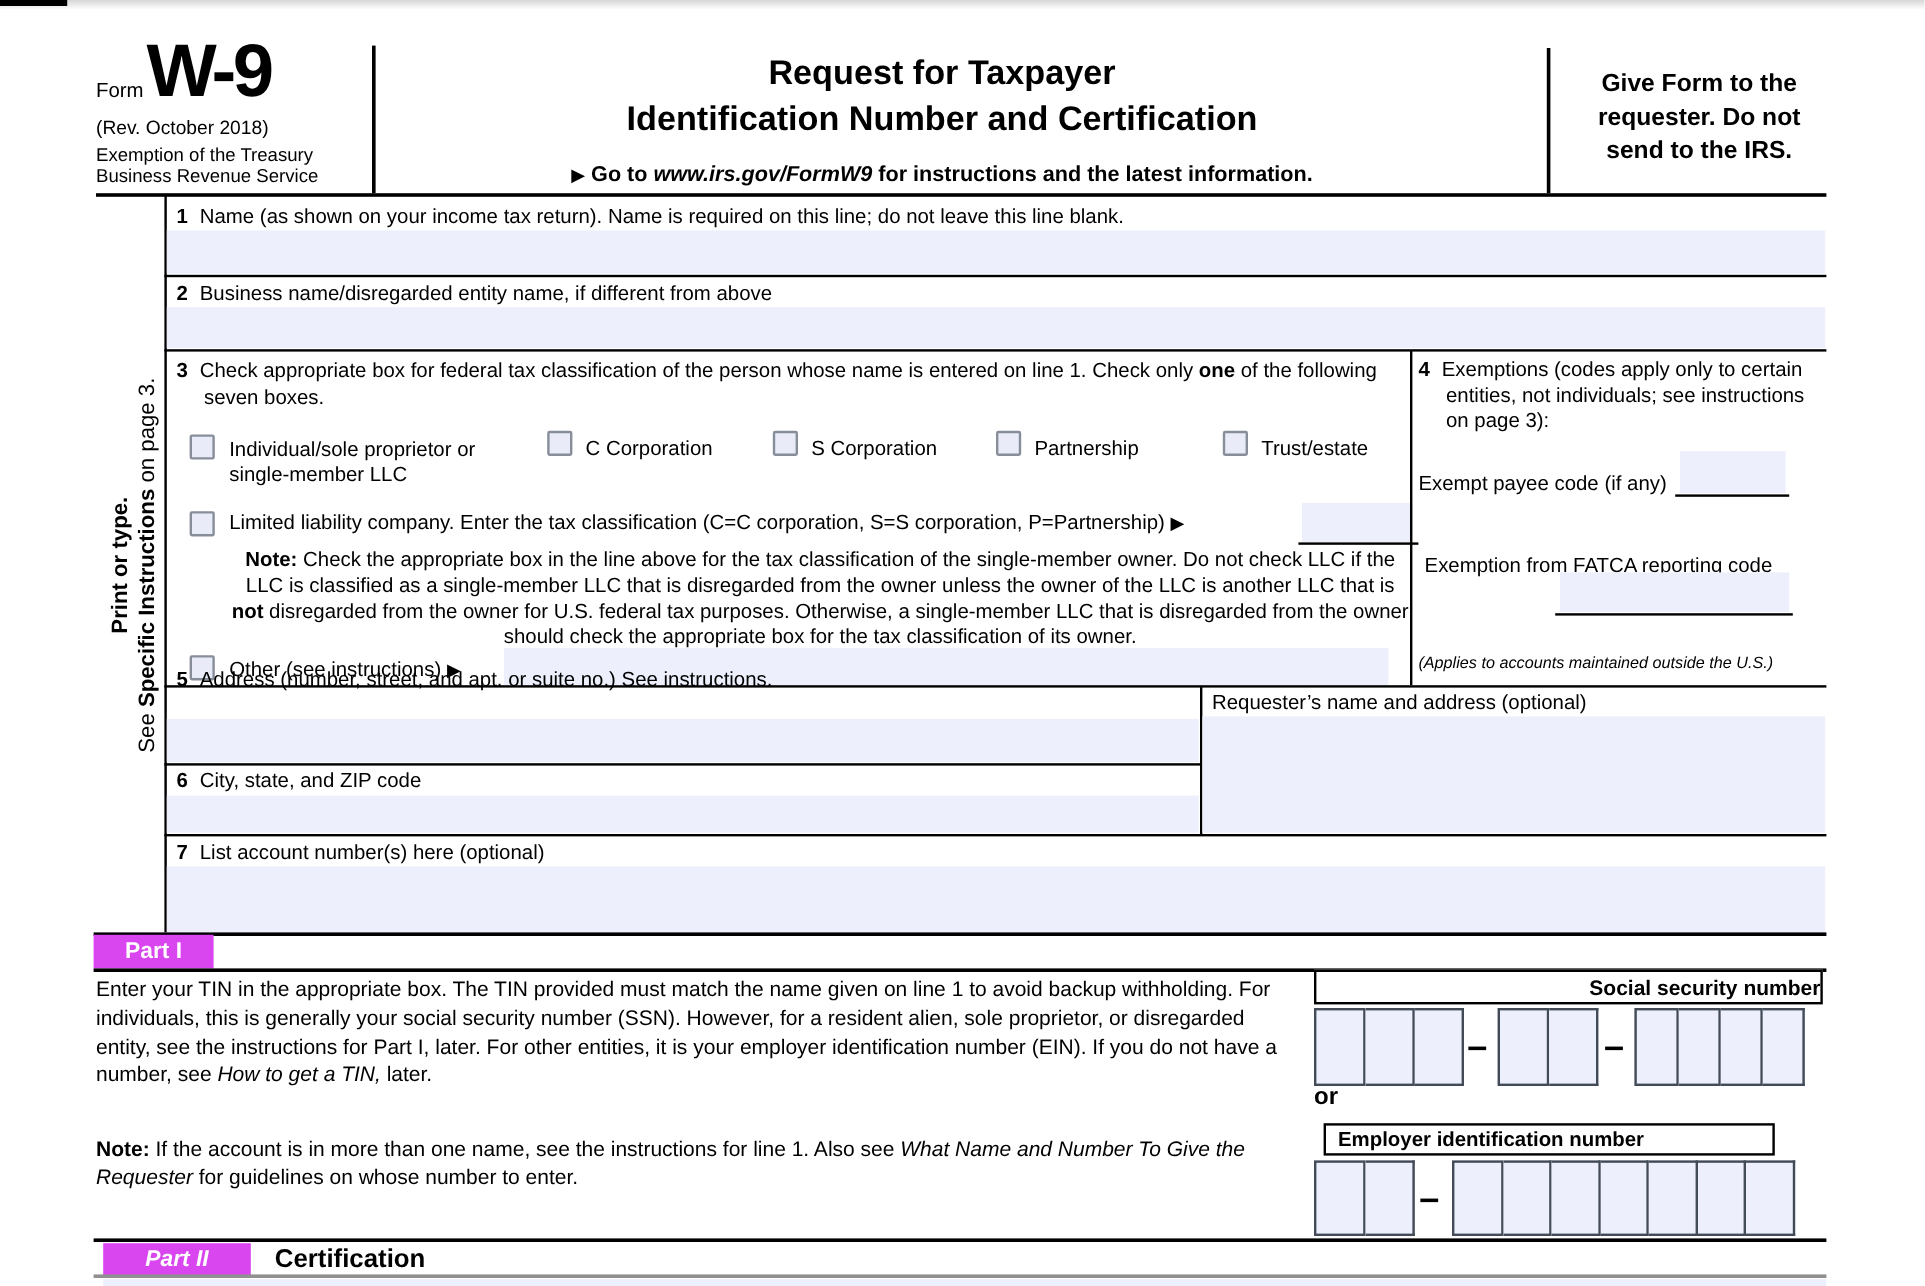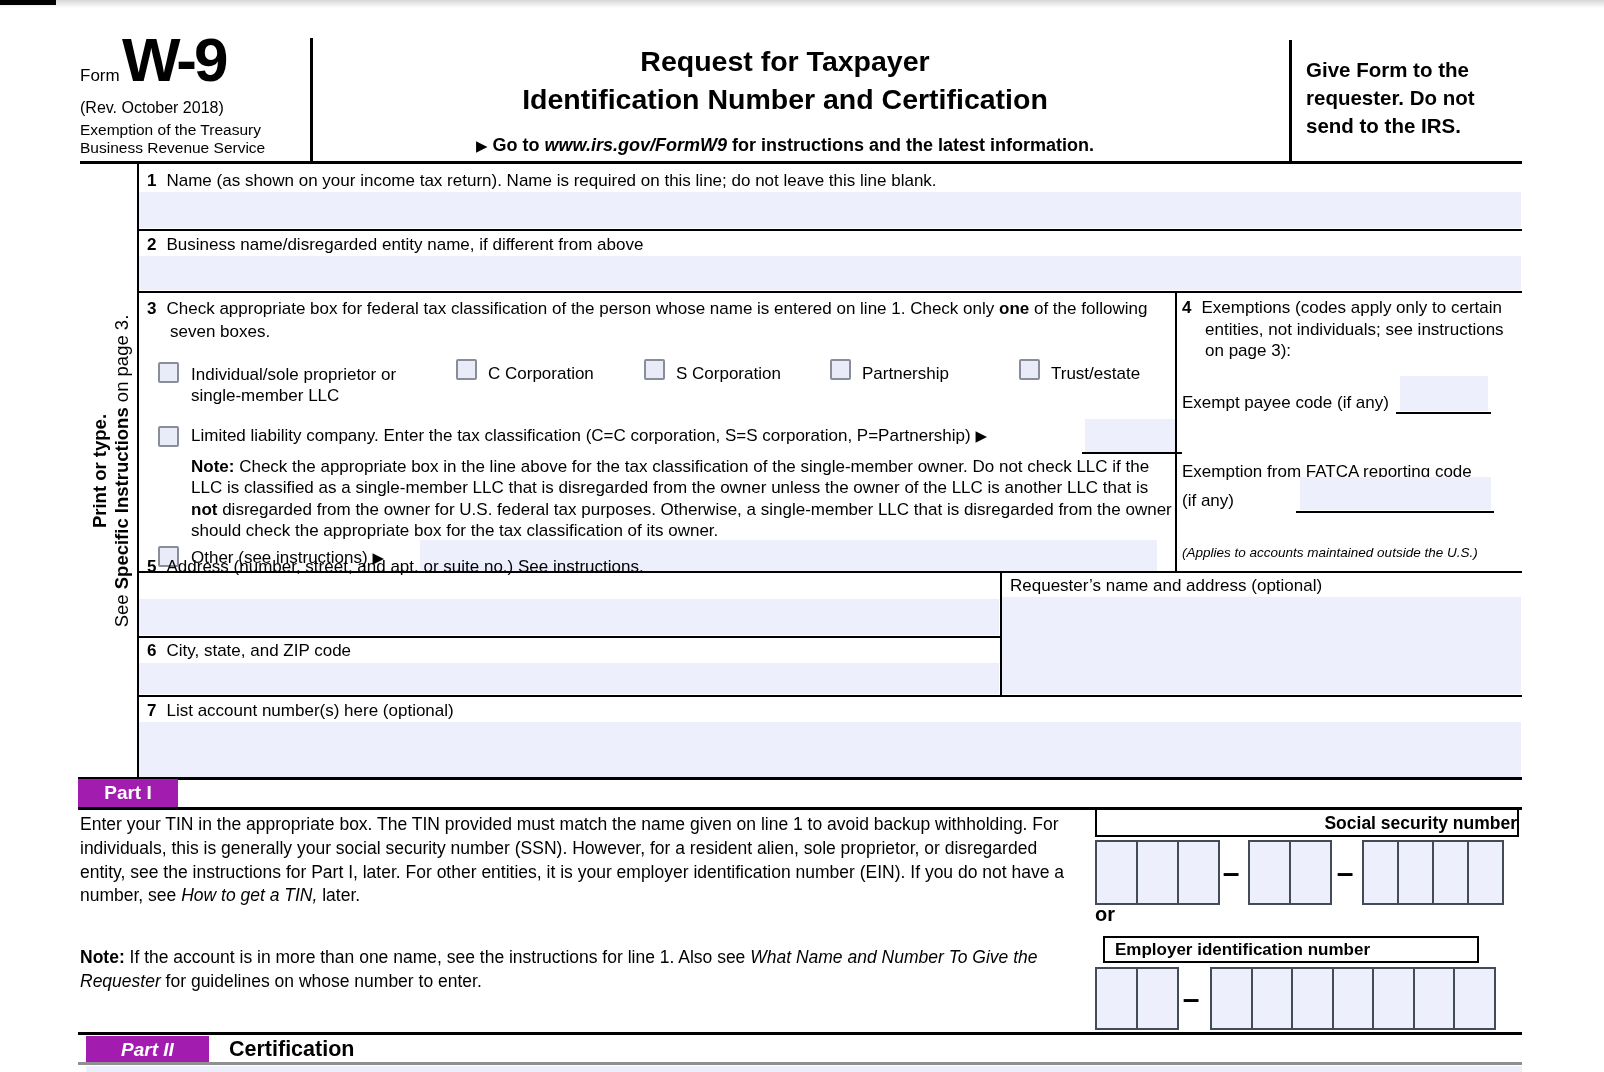--- a/index.html
+++ b/index.html
@@ -1,33 +1,33 @@
 <!DOCTYPE html>
 <html><head>
 <meta charset="utf-8">
 <style>
   html,body{margin:0;padding:0;background:#fff;}
   .page{position:relative;width:1604px;height:1072px;background:#fff;overflow:hidden;
         font-family:"Liberation Sans","DejaVu Sans",sans-serif;color:#000;}
-  .abs{position:absolute;}
+  .abs{position:absolute;text-align:center;}
   .hline{position:absolute;background:#000;height:2px;}
   .vline{position:absolute;background:#000;width:2.5px;}
   .fill{position:absolute;background:#edf0fc;}
   .lbl{position:absolute;font-size:17px;line-height:21px;padding-left:23px;}
   .num{font-weight:bold;margin-left:-23px;margin-right:10px;}
   .cb{position:absolute;width:17px;height:17px;background:#e9ecf8;border:2px solid #878d99;border-radius:2px;}
   .cblbl{position:absolute;font-size:17px;line-height:21px;}
   .cellgrp{position:absolute;display:flex;}
   .cell{background:#edf0fc;border:2px solid #434a58;border-left:none;}
   .cell:first-child{border-left:2px solid #434a58;}
   .dash{position:absolute;display:flex;align-items:center;justify-content:center;
         font-weight:bold;font-size:30px;}
   .labelbox{position:absolute;border:2.5px solid #000;background:#fff;font-weight:bold;
             font-size:17.5px;line-height:24px;padding:1px 0 1px 10px;box-sizing:border-box;}
-  .partbox{position:absolute;background:#a21caf;color:#fff;font-weight:bold;font-size:19px;
+  .partbox{position:absolute;background:#d946ef;color:#fff;font-weight:bold;font-size:19px;
            display:flex;align-items:center;justify-content:center;}
   .parttitle{position:absolute;font-weight:bold;font-size:21.5px;}
   .body-par{position:absolute;font-size:17.5px;line-height:23.8px;}
   b{font-weight:bold;} i{font-style:italic;}
 </style>
 </head>
 <body>
 
 <div class="page">
 

